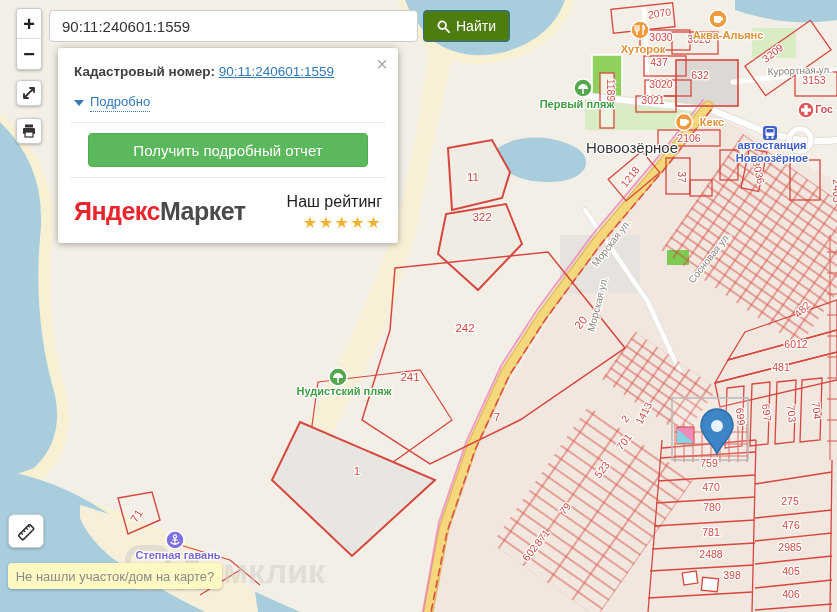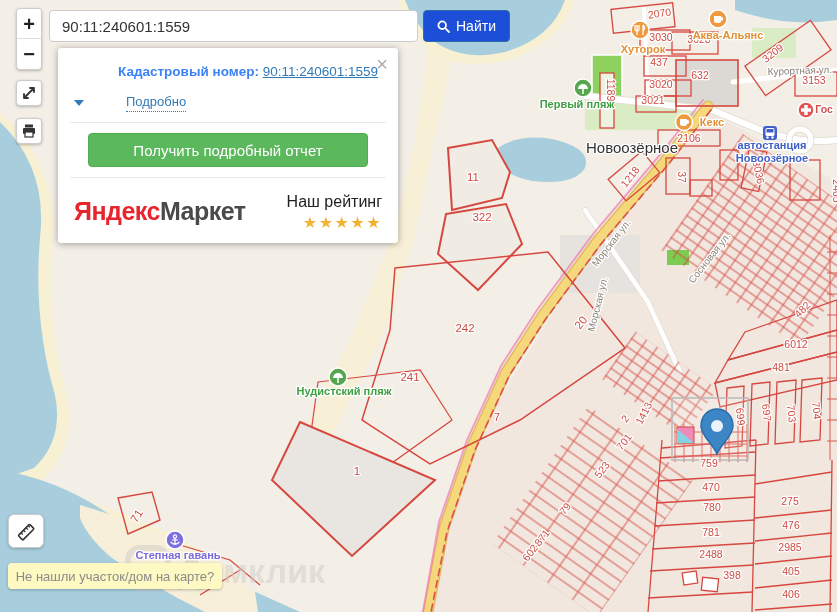--- a/index.html
+++ b/index.html
@@ -21,29 +21,29 @@
   .ctl{position:absolute;background:#fff;border:1px solid #ccc;border-radius:4px;box-shadow:0 1px 3px rgba(0,0,0,.25);box-sizing:border-box;}
   #zoom-group{left:16px;top:8px;width:26px;}
   #zoom-group .zbtn{width:100%;height:30px;background:#fff;border:none;font-size:20px;font-weight:bold;color:#222;cursor:pointer;display:block;line-height:28px;padding:0;}
   #zoom-group .zbtn:first-child{border-bottom:1px solid #ddd;border-radius:4px 4px 0 0;}
   #zoom-group .zbtn:last-child{border-radius:0 0 4px 4px;}
   #fullscreen-btn{left:16px;top:80px;width:26px;height:26px;padding:4px;cursor:pointer;}
   #print-btn{left:16px;top:118px;width:26px;height:26px;padding:4px;cursor:pointer;}
   #ruler-btn{left:8px;top:514px;width:36px;height:34px;padding:7px;cursor:pointer;border-radius:6px;}
 
   #search-input{position:absolute;left:49px;top:10px;width:369px;height:32px;box-sizing:border-box;border:1px solid #ccc;border-radius:4px;padding:0 12px;font-size:15px;color:#333;font-family:"Liberation Sans",sans-serif;background:#fff;}
-  #search-btn{position:absolute;left:423px;top:10px;height:32px;padding:0 13px;background:#1d4ed8;border:1px solid #2e6da4;border-radius:4px;color:#fff;font-size:14px;cursor:pointer;display:flex;align-items:center;gap:6px;font-family:"Liberation Sans",sans-serif;}
+  #search-btn{position:absolute;left:423px;top:10px;height:32px;padding:0 13px;background:#4d7c0f;border:1px solid #2e6da4;border-radius:4px;color:#fff;font-size:14px;cursor:pointer;display:flex;align-items:center;gap:6px;font-family:"Liberation Sans",sans-serif;}
 
   #popup{position:absolute;left:58px;top:48px;width:340px;box-sizing:border-box;background:#fff;border-radius:3px;box-shadow:0 1px 7px rgba(0,0,0,.35);padding:14px 16px 12px 16px;font-size:13.5px;color:#333;line-height:1.45;}
   #popup .row{margin:0 0 10px 0;}
-  #popup b{color:#3b82f6;margin-left:44px;}
+  #popup b{color:#404040;}
   #popup a{color:#337ab7;text-decoration:underline;cursor:pointer;}
   #popup .details{color:#337ab7;font-size:13px;cursor:pointer;display:inline-flex;align-items:center;gap:6px;}
   #popup .details .caret{width:0;height:0;border-left:5px solid transparent;border-right:5px solid transparent;border-top:6px solid #337ab7;display:inline-block;}
-  #popup .details span{border-bottom:1px dotted #337ab7;margin-left:36px;}
+  #popup .details span{border-bottom:1px dotted #337ab7;}
   #popup hr{border:none;border-top:1px solid #e8e8e8;margin:10px -4px;}
   #report-btn{display:block;width:280px;margin:4px auto 6px auto;height:34px;background:#5cb85c;border:1px solid #4cae4c;border-radius:4px;color:#fff;font-size:15px;cursor:pointer;font-family:"Liberation Sans",sans-serif;}
   #popup .footer{display:flex;align-items:center;justify-content:space-between;padding:2px 0 0 0;}
   .ym-logo{font-size:25px;letter-spacing:-.5px;}
   .ym-logo .y{color:#e8242c;font-weight:bold;text-align:right;}
   .ym-logo .m{color:#4a4a4a;font-weight:bold;}
   .rating{text-align:right;}
   .rating .cap{font-size:16px;color:#222;}
   .rating .stars{color:#f2b233;font-size:16px;letter-spacing:1.5px;line-height:1.1;}
   #popup-close{position:absolute;right:10px;top:6px;font-size:20px;color:#aaa;cursor:pointer;line-height:1;}

